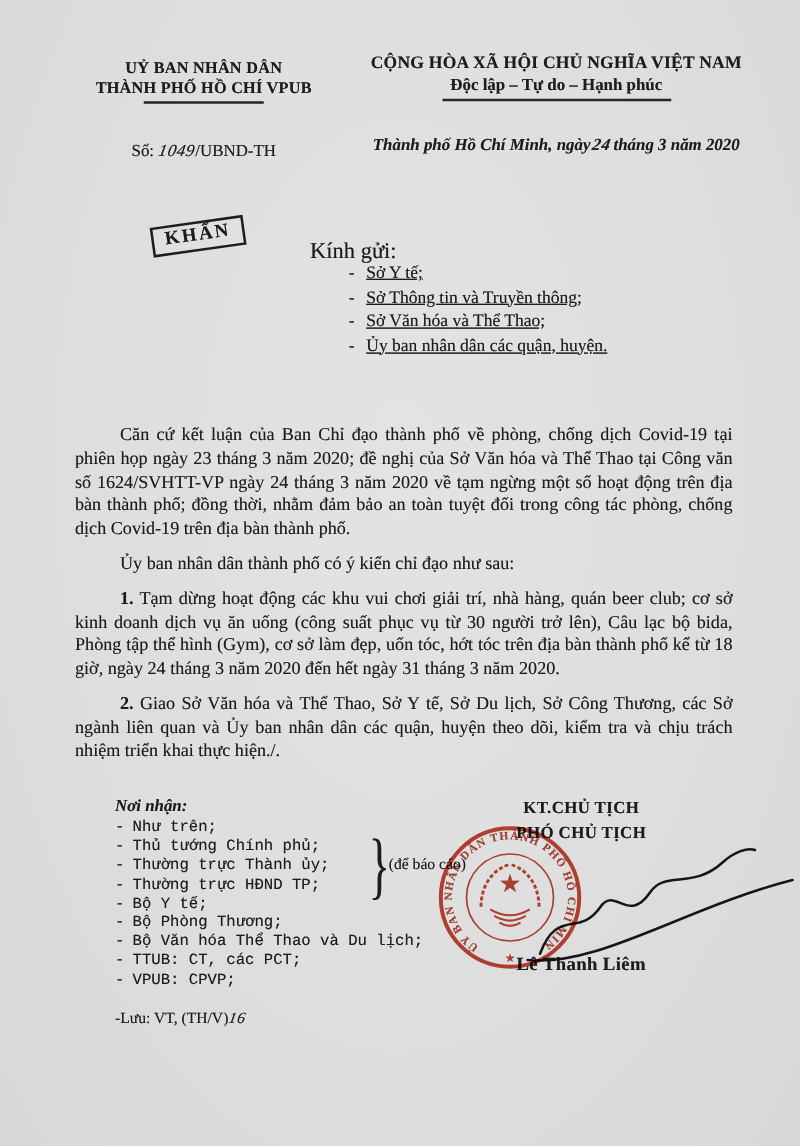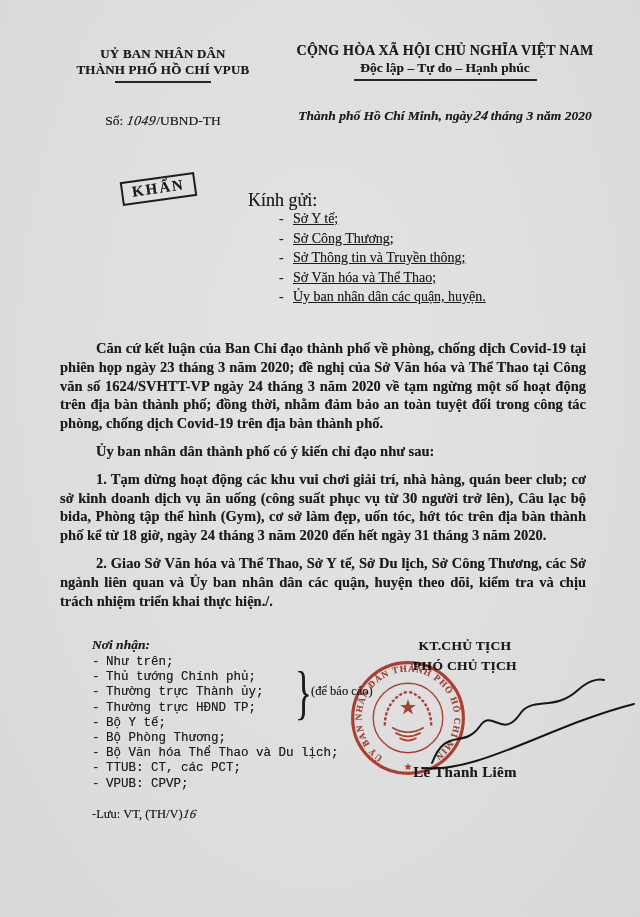--- a/index.html
+++ b/index.html
@@ -37,21 +37,21 @@
     font-size:15px;font-weight:bold;letter-spacing:2px;
     transform:rotate(-8deg);
     background:rgba(255,255,255,.06);
   }
   
   .kg-label{left:248px;top:190px;font-size:18px;}
   .kg-list{left:279px;top:209px;font-size:14px;line-height:19.5px;text-decoration:underline;}
   .kg-list .dash,.f-list .dash{display:inline-block;width:14px;}
   
   .body{left:60px;top:339px;width:526px;font-size:14.5px;text-align:justify;}
-  .body p{margin:0 0 9px;text-indent:36px;line-height:18.8px;font-weight:bold;}
+  .body p{margin:0 0 9px;text-indent:36px;line-height:18.8px;}
   
   .f-label{left:92px;top:637px;font-size:13.5px;}
   .f-list{left:92px;top:655px;font-size:12.5px;line-height:15.2px;font-family:Liberation Mono, monospace;}
   .f-last{left:92px;top:807px;font-size:12.5px;}
   .brace{left:295px;top:658px;font-size:54px;font-weight:normal;transform:scale(.65,1.1);transform-origin:left top;color:#1d1d1d;}
   .brace-note{left:311px;top:684px;font-size:12.5px;}
   
   .sig-title{left:345px;top:636px;width:240px;font-size:13.5px;line-height:20px;letter-spacing:.3px;}
   .sig-name{left:345px;top:764px;width:240px;font-size:15px;letter-spacing:.3px;}
   .seal{left:350px;top:660px;width:116px;height:116px;mix-blend-mode:multiply;opacity:.93;z-index:3;}
@@ -81,21 +81,20 @@
 
   <div class="abs ctr b i dateline">
     <span>Thành phố Hồ Chí Minh, ngày</span><span class="hand">24</span><span>tháng 3 năm 2020</span>
   </div>
 
   <div class="abs khan">KHẨN</div>
 
   <div class="abs kg-label">Kính gửi:</div>
   <div class="abs kg-list">
       <div class="r-item"><span class="dash">-</span><span>Sở Y tế;</span></div>
-      <div class="r-item"><span class="dash">-</span><span>Sở Công Thương;</span></div>
       <div class="r-item"><span class="dash">-</span><span>Sở Thông tin và Truyền thông;</span></div>
       <div class="r-item"><span class="dash">-</span><span>Sở Văn hóa và Thể Thao;</span></div>
       <div class="r-item"><span class="dash">-</span><span>Ủy ban nhân dân các quận, huyện.</span></div>
     </div>
 
   <div class="abs body">
     <p>Căn cứ kết luận của Ban Chỉ đạo thành phố về phòng, chống dịch Covid-19 tại phiên họp ngày 23 tháng 3 năm 2020; đề nghị của Sở Văn hóa và Thể Thao tại Công văn số 1624/SVHTT-VP ngày 24 tháng 3 năm 2020 về tạm ngừng một số hoạt động trên địa bàn thành phố; đồng thời, nhằm đảm bảo an toàn tuyệt đối trong công tác phòng, chống dịch Covid-19 trên địa bàn thành phố.</p>
     <p>Ủy ban nhân dân thành phố có ý kiến chỉ đạo như sau:</p>
     <p><b>1.</b><span> Tạm dừng hoạt động các khu vui chơi giải trí, nhà hàng, quán beer club; cơ sở kinh doanh dịch vụ ăn uống (công suất phục vụ từ 30 người trở lên), Câu lạc bộ bida, Phòng tập thể hình (Gym), cơ sở làm đẹp, uốn tóc, hớt tóc trên địa bàn thành phố kể từ 18 giờ, ngày 24 tháng 3 năm 2020 đến hết ngày 31 tháng 3 năm 2020.</span></p>
     <p><b>2.</b><span> Giao Sở Văn hóa và Thể Thao, Sở Y tế, Sở Du lịch, Sở Công Thương, các Sở ngành liên quan và Ủy ban nhân dân các quận, huyện theo dõi, kiểm tra và chịu trách nhiệm triển khai thực hiện./.</span></p>

